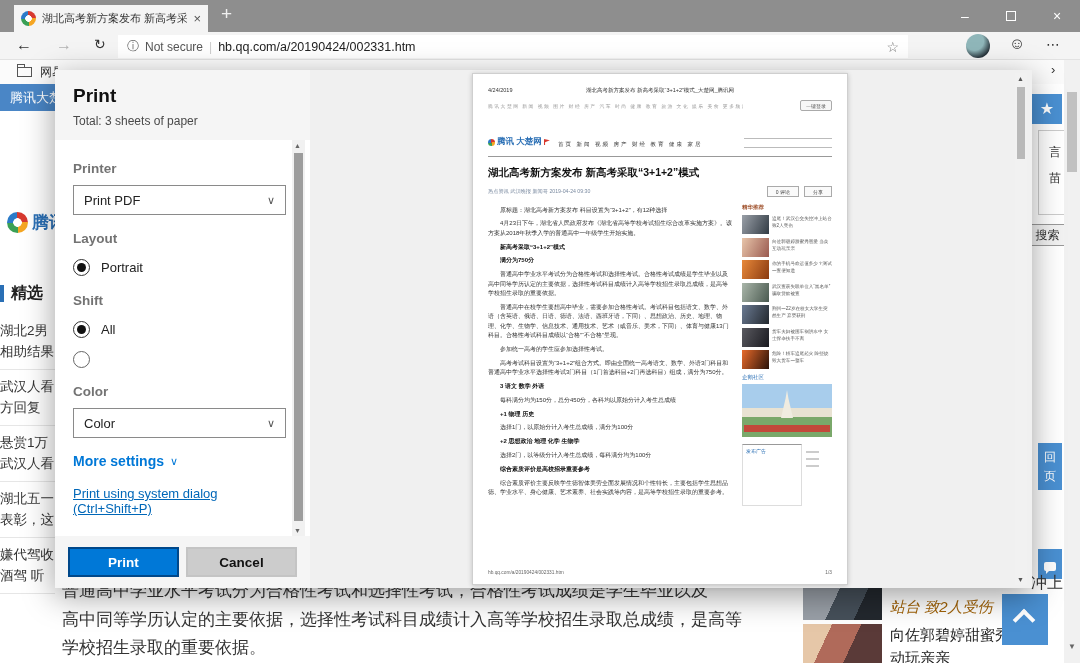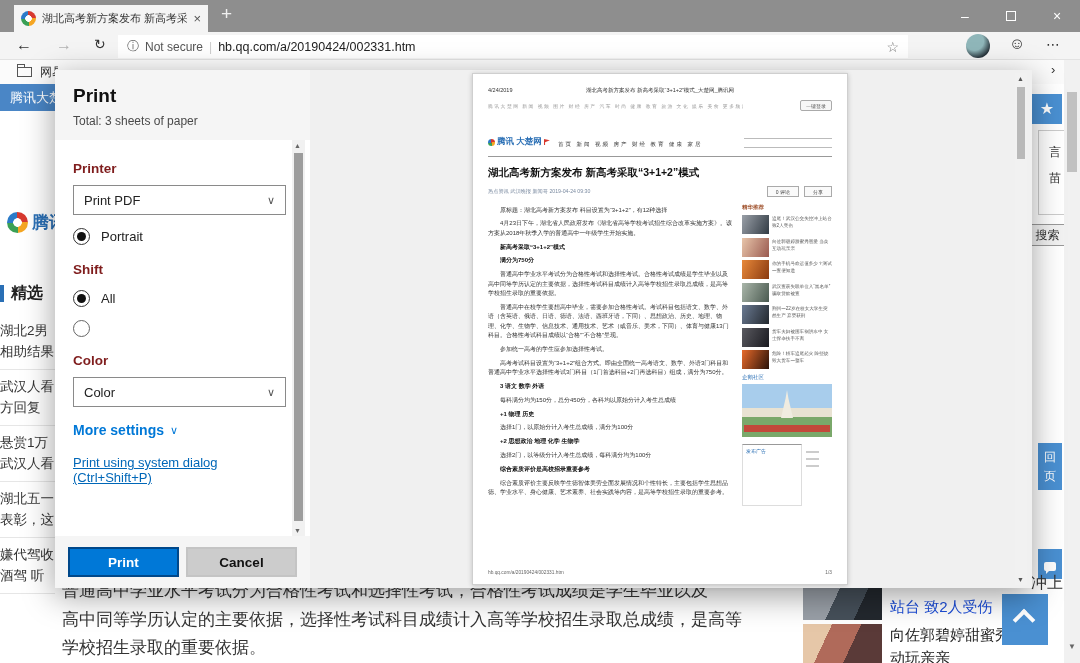--- a/index.html
+++ b/index.html
@@ -54,21 +54,21 @@
   .bg-sec-text{font-size:16px;font-weight:bold;color:#222;white-space:nowrap;}
   .bg-list{position:absolute;left:0;top:314px;width:55px;}
   .bg-item{padding:6px 0 7px 0;border-bottom:1px solid #e6e6e6;font-size:13.5px;color:#333;line-height:21px;
     white-space:nowrap;overflow:hidden;}
   .bg-body{position:absolute;left:62px;top:577px;width:750px;font-size:17px;color:#333;line-height:28.5px;}
   .bg-body span{display:block;white-space:nowrap;overflow:hidden;}
   .bg-thumb1{position:absolute;left:803px;top:586px;width:79px;height:34px;
     background:linear-gradient(115deg,#9aa0a8 0 40%,#46505a 40% 70%,#23282e 70%);}
   .bg-thumb2{position:absolute;left:803px;top:624px;width:79px;height:39px;
     background:linear-gradient(115deg,#e6c7a8 0 30%,#b06a5a 30% 60%,#5a3a38 60%);}
-  .bg-news-t1{position:absolute;left:890px;top:598px;font-size:15px;color:#1d4ed8;white-space:nowrap;}
+  .bg-news-t1{position:absolute;left:890px;top:598px;font-size:15px;color:#a16207;white-space:nowrap;font-style:italic;}
   .bg-news-t2a{position:absolute;left:890px;top:626px;font-size:15px;color:#222;white-space:nowrap;width:125px;overflow:hidden;}
   .bg-news-t2b{position:absolute;left:890px;top:649px;font-size:15px;color:#222;white-space:nowrap;}
   .btt{position:absolute;left:1002px;top:594px;width:46px;height:51px;background:#4a90d2;}
   .btt-chev{position:absolute;left:14px;top:18px;width:16px;height:16px;border-left:4px solid #fff;border-top:4px solid #fff;transform:rotate(45deg);}
   .star-box{position:absolute;left:1032px;top:94px;width:30px;height:30px;background:#4a90d2;color:#fff;
     font-size:16px;text-align:center;line-height:30px;}
   .side-box{position:absolute;left:1032px;top:130px;width:30px;height:85px;border:1px solid #ccc;background:#fff;
     font-size:12px;color:#333;padding:8px 0 0 10px;line-height:26px;margin-left:6px;}
   .side-box .wrap{display:block;width:13px;word-break:break-all;}
   .search-btn{position:absolute;left:1030px;top:224px;width:35px;height:22px;background:#f2f2f2;border:1px solid #999;
@@ -87,21 +87,21 @@
   .pg-down{position:absolute;left:1068px;top:642px;font-size:8px;color:#666;}
 
   
   .dialog{position:absolute;left:55px;top:70px;width:977px;height:518px;background:#f0f0f0;
     box-shadow:0 8px 30px rgba(0,0,0,.38);z-index:10;}
   .panel{position:absolute;left:0;top:0;width:255px;height:518px;background:#fff;}
   .panel-head{position:absolute;left:0;top:0;width:255px;height:70px;background:#f5f5f5;padding:15px 18px;}
   .p-title{font-size:19px;font-weight:bold;color:#111;}
   .p-sub{font-size:12px;color:#4a4a4a;margin-top:7px;}
   .panel-body{position:absolute;left:0;top:70px;width:237px;height:396px;background:#fff;padding:13px 0 0 18px;}
-  .lbl{font-size:13.5px;font-weight:bold;color:#7f1d1d;margin:8px 16px 9px 0;}
+  .lbl{font-size:13.5px;font-weight:bold;color:#737373;margin:8px 16px 9px 0;}
   .dd{width:213px;height:30px;border:1px solid #8a8a8a;background:#fff;display:flex;align-items:center;
     justify-content:space-between;padding:0 10px;font-size:13px;color:#222;}
   .dd-chev{color:#555;font-size:11px;}
   .radio-row{display:flex;align-items:center;gap:11px;margin:13px 0;font-size:13px;color:#222;}
   .radio{width:17px;height:17px;border-radius:50%;border:1px solid #666;position:relative;flex:none;background:#fff;}
   .radio.sel{border-color:#333;}
   .radio.sel::after{content:"";position:absolute;left:3px;top:3px;right:3px;bottom:3px;border-radius:50%;background:#111;}
   .range-input{width:118px;height:28px;border:1px solid #b5b5b5;font-size:12.5px;color:#444;padding:0 8px;outline:none;
     font-family:"Liberation Sans","DejaVu Sans",sans-serif;}
   .range-input::placeholder{color:#767676;}
@@ -264,20 +264,21 @@
       <div class="panel-head">
         <div class="p-title">Print</div>
         <div class="p-sub">Total: 3 sheets of paper</div>
       </div>
       <div class="panel-body">
         <div class="lbl">Printer</div>
         <div class="dd">
           <span>Print PDF</span>
           <span class="dd-chev">∨</span>
         </div>
+        <div class="lbl" style="margin-top:16px;">Layout</div>
         <div class="radio-row">
           <span class="radio sel"></span>
           <span>Portrait</span>
         </div>
         <div class="lbl" style="margin-top:17px;">Shift</div>
         <div class="radio-row">
           <span class="radio sel"></span>
           <span>All</span>
         </div>
         <div class="radio-row">

